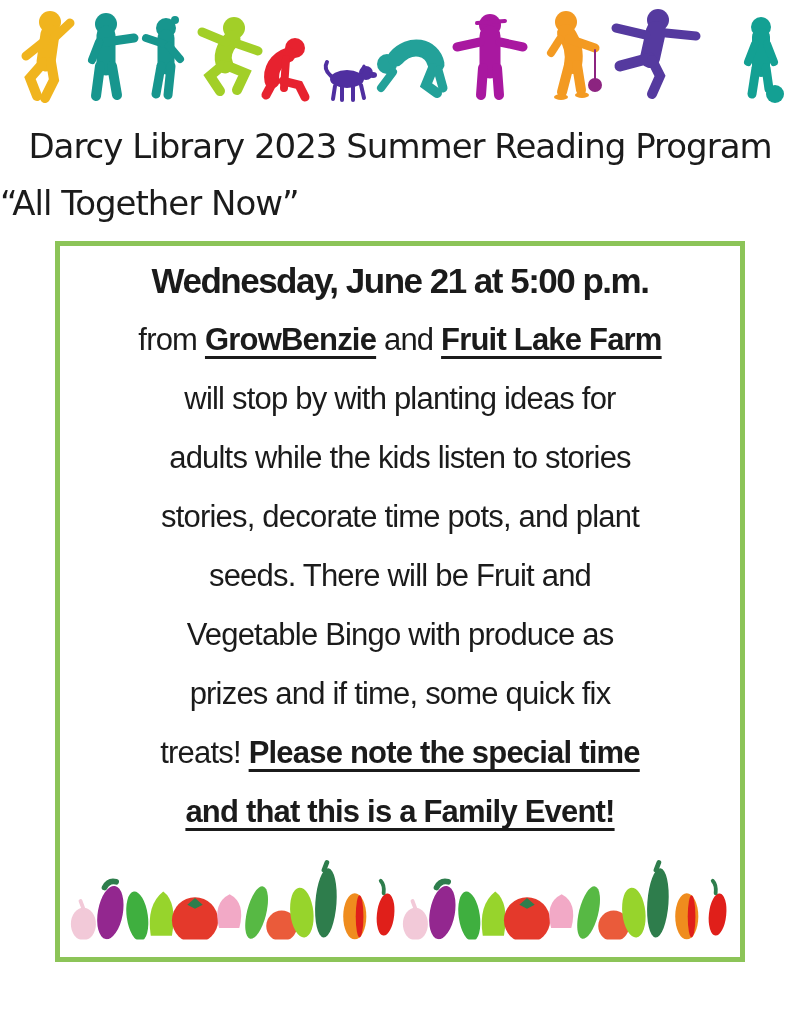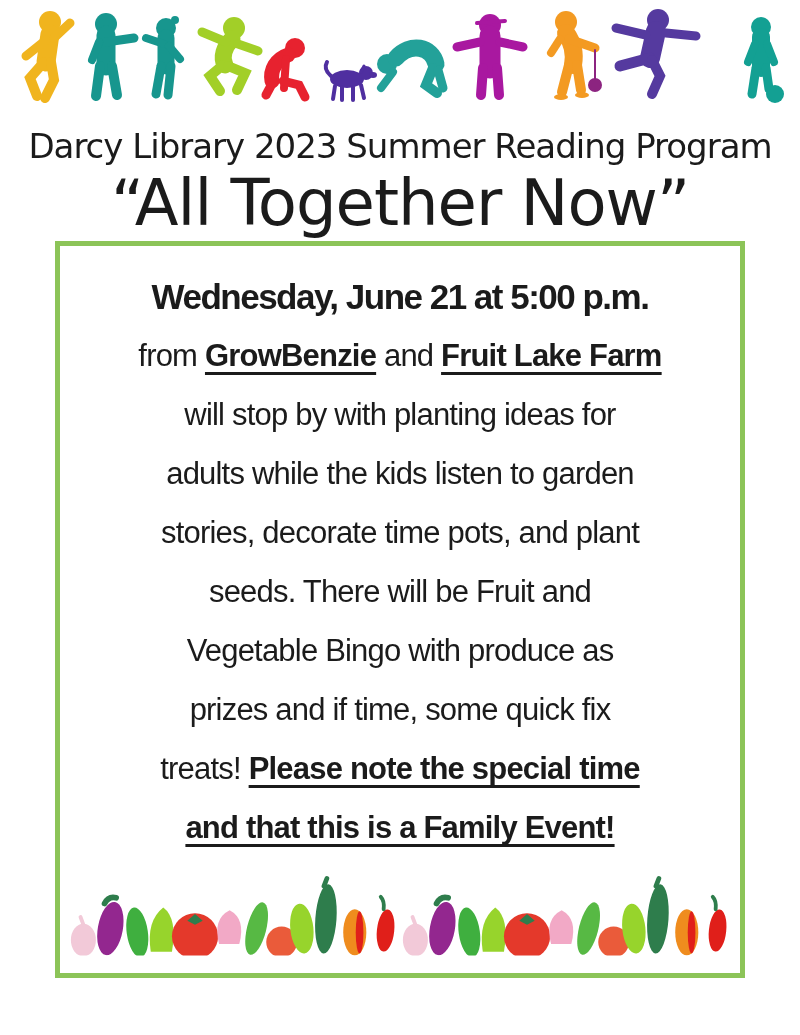--- a/index.html
+++ b/index.html
@@ -8,27 +8,27 @@
     font-family:"Liberation Sans",sans-serif;color:#1b1b1b;
   }
   .banner-svg{display:block;margin:4px auto 0 auto;}
   .title{
     font-family:"DejaVu Sans",sans-serif;
     font-size:34px;line-height:48px;text-align:center;
     letter-spacing:-1px;margin-top:18px;white-space:nowrap;
   }
   .subtitle{
     font-family:"DejaVu Sans",sans-serif;
-    font-size:64px;line-height:62px;text-align:center;
+    font-size:34px;line-height:62px;text-align:left;
     letter-spacing:-1px;margin-top:2px;white-space:nowrap;
   }
   .event-box{
     width:680px;margin:7px auto 0 auto;
     border:5px solid #8cc458;
-    padding-top:28px;
+    padding-top:12px;
   }
   .datetime{
     font-size:35px;font-weight:700;line-height:46px;
     text-align:center;letter-spacing:-1.5px;margin-bottom:6px;white-space:nowrap;
   }
   .body-lines{text-align:center;}
   .bline{
     font-size:31px;line-height:59px;height:59px;
     letter-spacing:-0.8px;white-space:nowrap;
   }
@@ -158,21 +158,21 @@
 <div class="title">Darcy Library 2023 Summer Reading Program</div>
 <div class="subtitle">“All Together Now”</div>
 
 <div class="event-box" style="border-color: rgb(140, 196, 88);">
 
   <div class="datetime">Wednesday, June 21 at 5:00 p.m.</div>
 
   <div class="body-lines">
     <div class="bline"><span>from </span><span class="emph">GrowBenzie</span><span> and </span><span class="emph">Fruit Lake Farm</span></div>
     <div class="bline"><span>will stop by with planting ideas for</span></div>
-    <div class="bline"><span>adults while the kids listen to garden</span></div>
+    <div class="bline"><span>adults while the kids listen to stories</span></div>
     <div class="bline"><span>stories, decorate time pots, and plant</span></div>
     <div class="bline"><span>seeds. There will be Fruit and</span></div>
     <div class="bline"><span>Vegetable Bingo with produce as</span></div>
     <div class="bline"><span>prizes and if time, some quick fix</span></div>
     <div class="bline"><span>treats! </span><span class="emph">Please note the special time</span></div>
     <div class="bline"><span class="emph">and that this is a Family Event!</span></div>
   </div>
 
   <svg class="veg-svg" width="664" height="88" viewBox="0 0 690 88">
     <defs>

